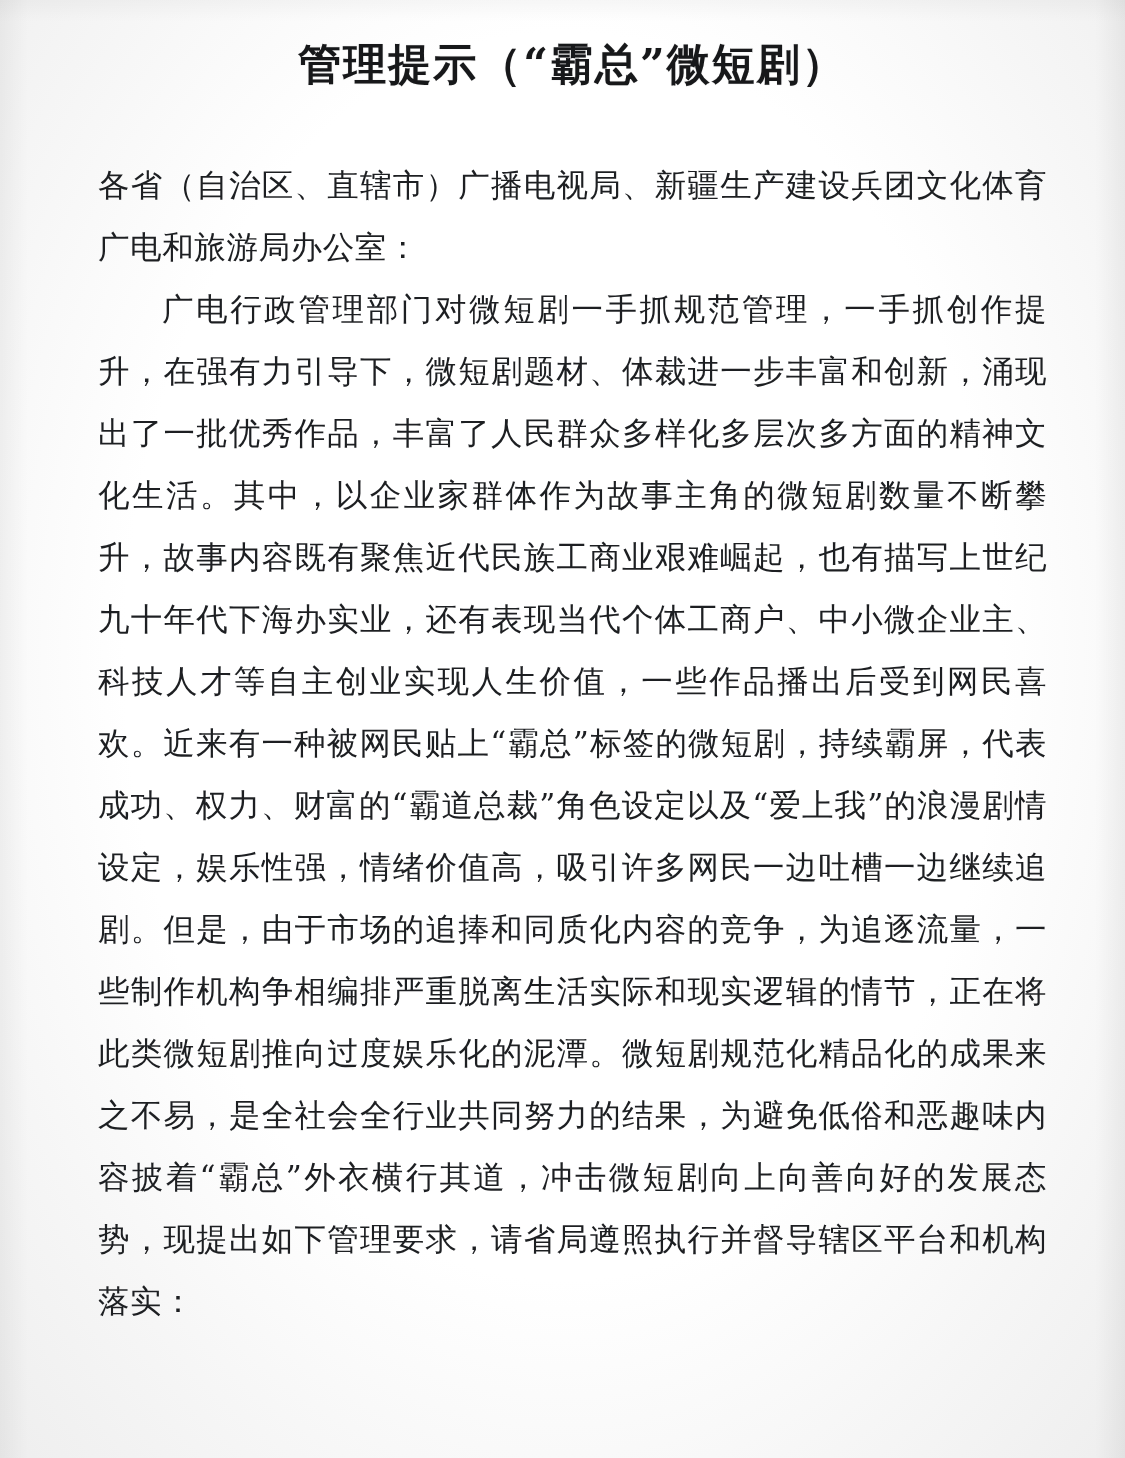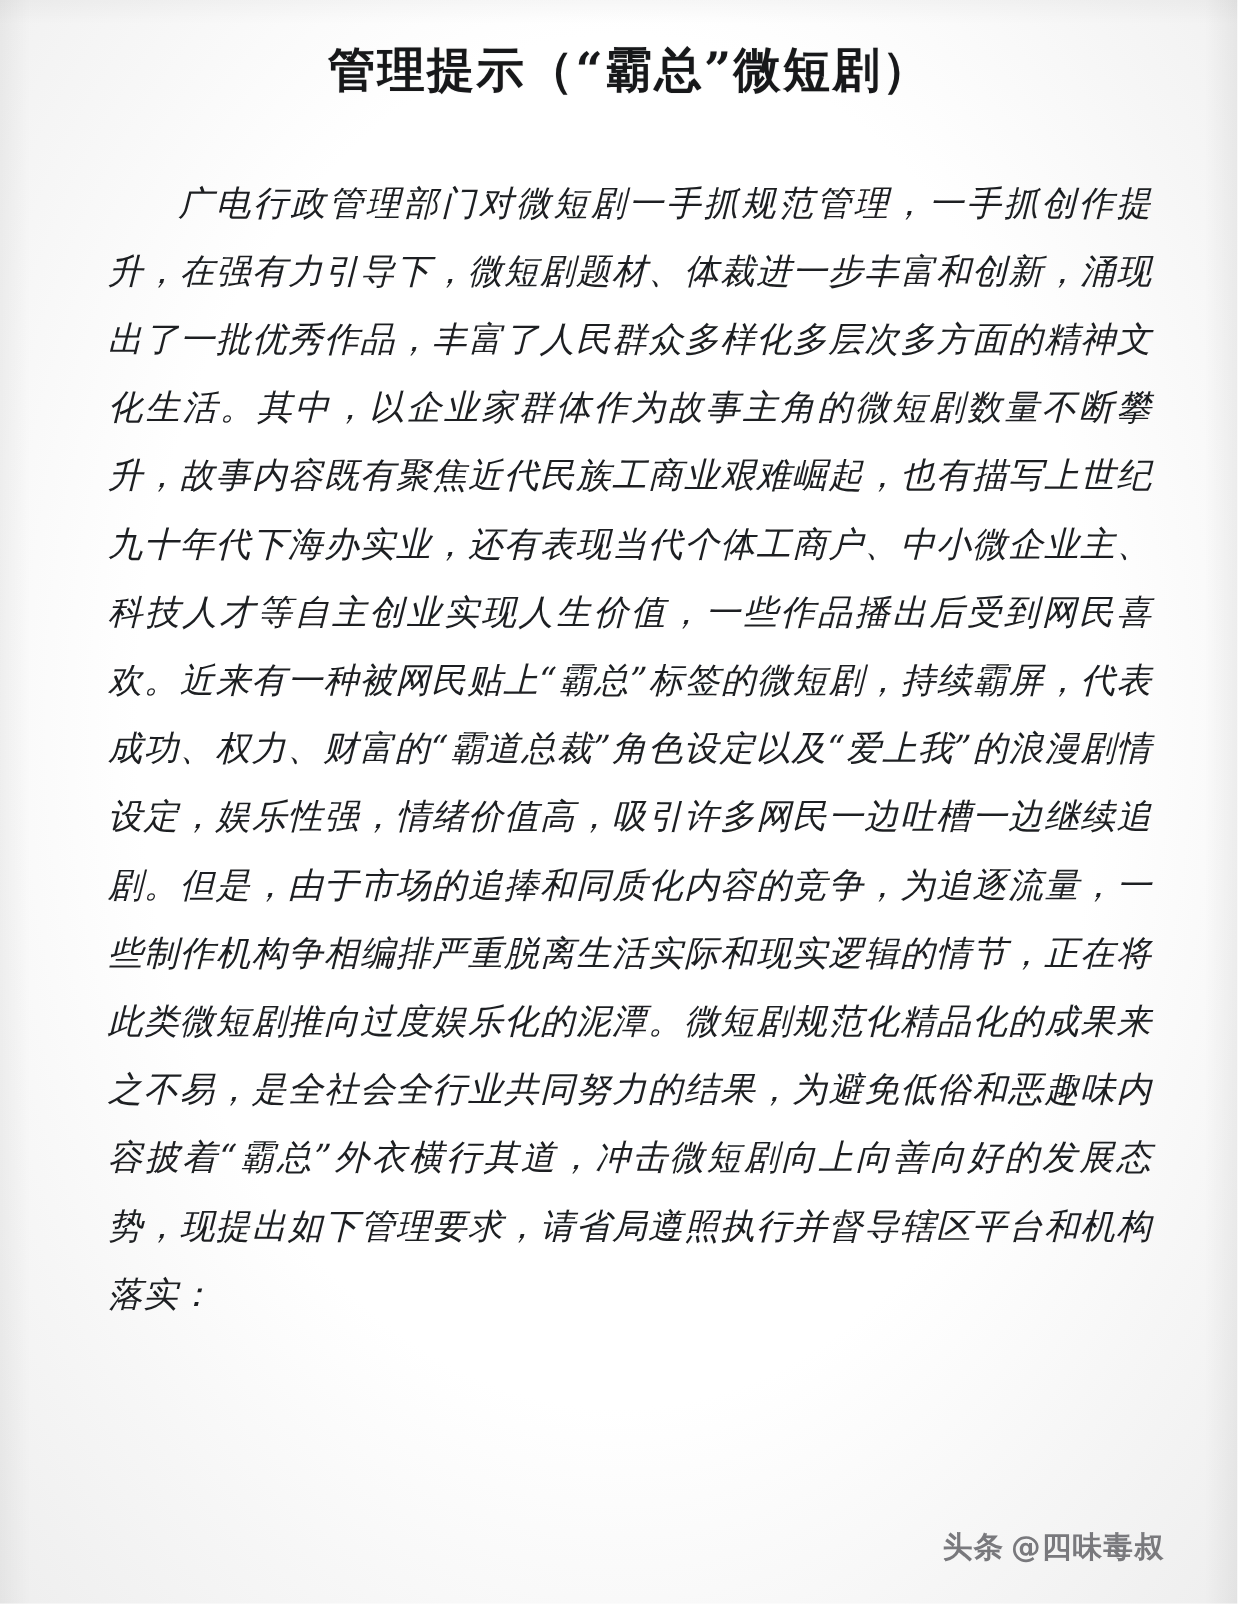--- a/index.html
+++ b/index.html
@@ -60,21 +60,20 @@
   }
   .salutation {
     margin: 0;
     text-indent: 0;
     text-align: justify;
   }
   .para {
     margin: 0;
     text-indent: 64px;
     text-align: justify;
-    font-style: italic;
   }
   .watermark {
     position: absolute;
     right: 66px;
     bottom: 34px;
     font-family: "DejaVu Sans", sans-serif;
     font-size: 27px;
     font-weight: bold;
     color: #6f6f73;
     letter-spacing: 1px;
@@ -89,20 +88,18 @@
 </head>
 <body>
 
 <div class="page"></div>
 
 <div class="doc">
 
   <h1 class="doc-title">管理提示（“霸总”微短剧）</h1>
 
   <div class="body-block">
+    <p class="salutation">各省（自治区、直辖市）广播电视局、新疆生产建设兵团文化体育广电和旅游局办公室：</p>
     <p class="para">广电行政管理部门对微短剧一手抓规范管理，一手抓创作提升，在强有力引导下，微短剧题材、体裁进一步丰富和创新，涌现出了一批优秀作品，丰富了人民群众多样化多层次多方面的精神文化生活。其中，以企业家群体作为故事主角的微短剧数量不断攀升，故事内容既有聚焦近代民族工商业艰难崛起，也有描写上世纪九十年代下海办实业，还有表现当代个体工商户、中小微企业主、科技人才等自主创业实现人生价值，一些作品播出后受到网民喜欢。近来有一种被网民贴上“霸总”标签的微短剧，持续霸屏，代表成功、权力、财富的“霸道总裁”角色设定以及“爱上我”的浪漫剧情设定，娱乐性强，情绪价值高，吸引许多网民一边吐槽一边继续追剧。但是，由于市场的追捧和同质化内容的竞争，为追逐流量，一些制作机构争相编排严重脱离生活实际和现实逻辑的情节，正在将此类微短剧推向过度娱乐化的泥潭。微短剧规范化精品化的成果来之不易，是全社会全行业共同努力的结果，为避免低俗和恶趣味内容披着“霸总”外衣横行其道，冲击微短剧向上向善向好的发展态势，现提出如下管理要求，请省局遵照执行并督导辖区平台和机构落实：</p>
   </div>
 
-  <div class="watermark">
-    <span class="wm-prefix">头条</span><span>@四味毒叔</span>
-  </div>
 
 </div>
 
 </body></html>

